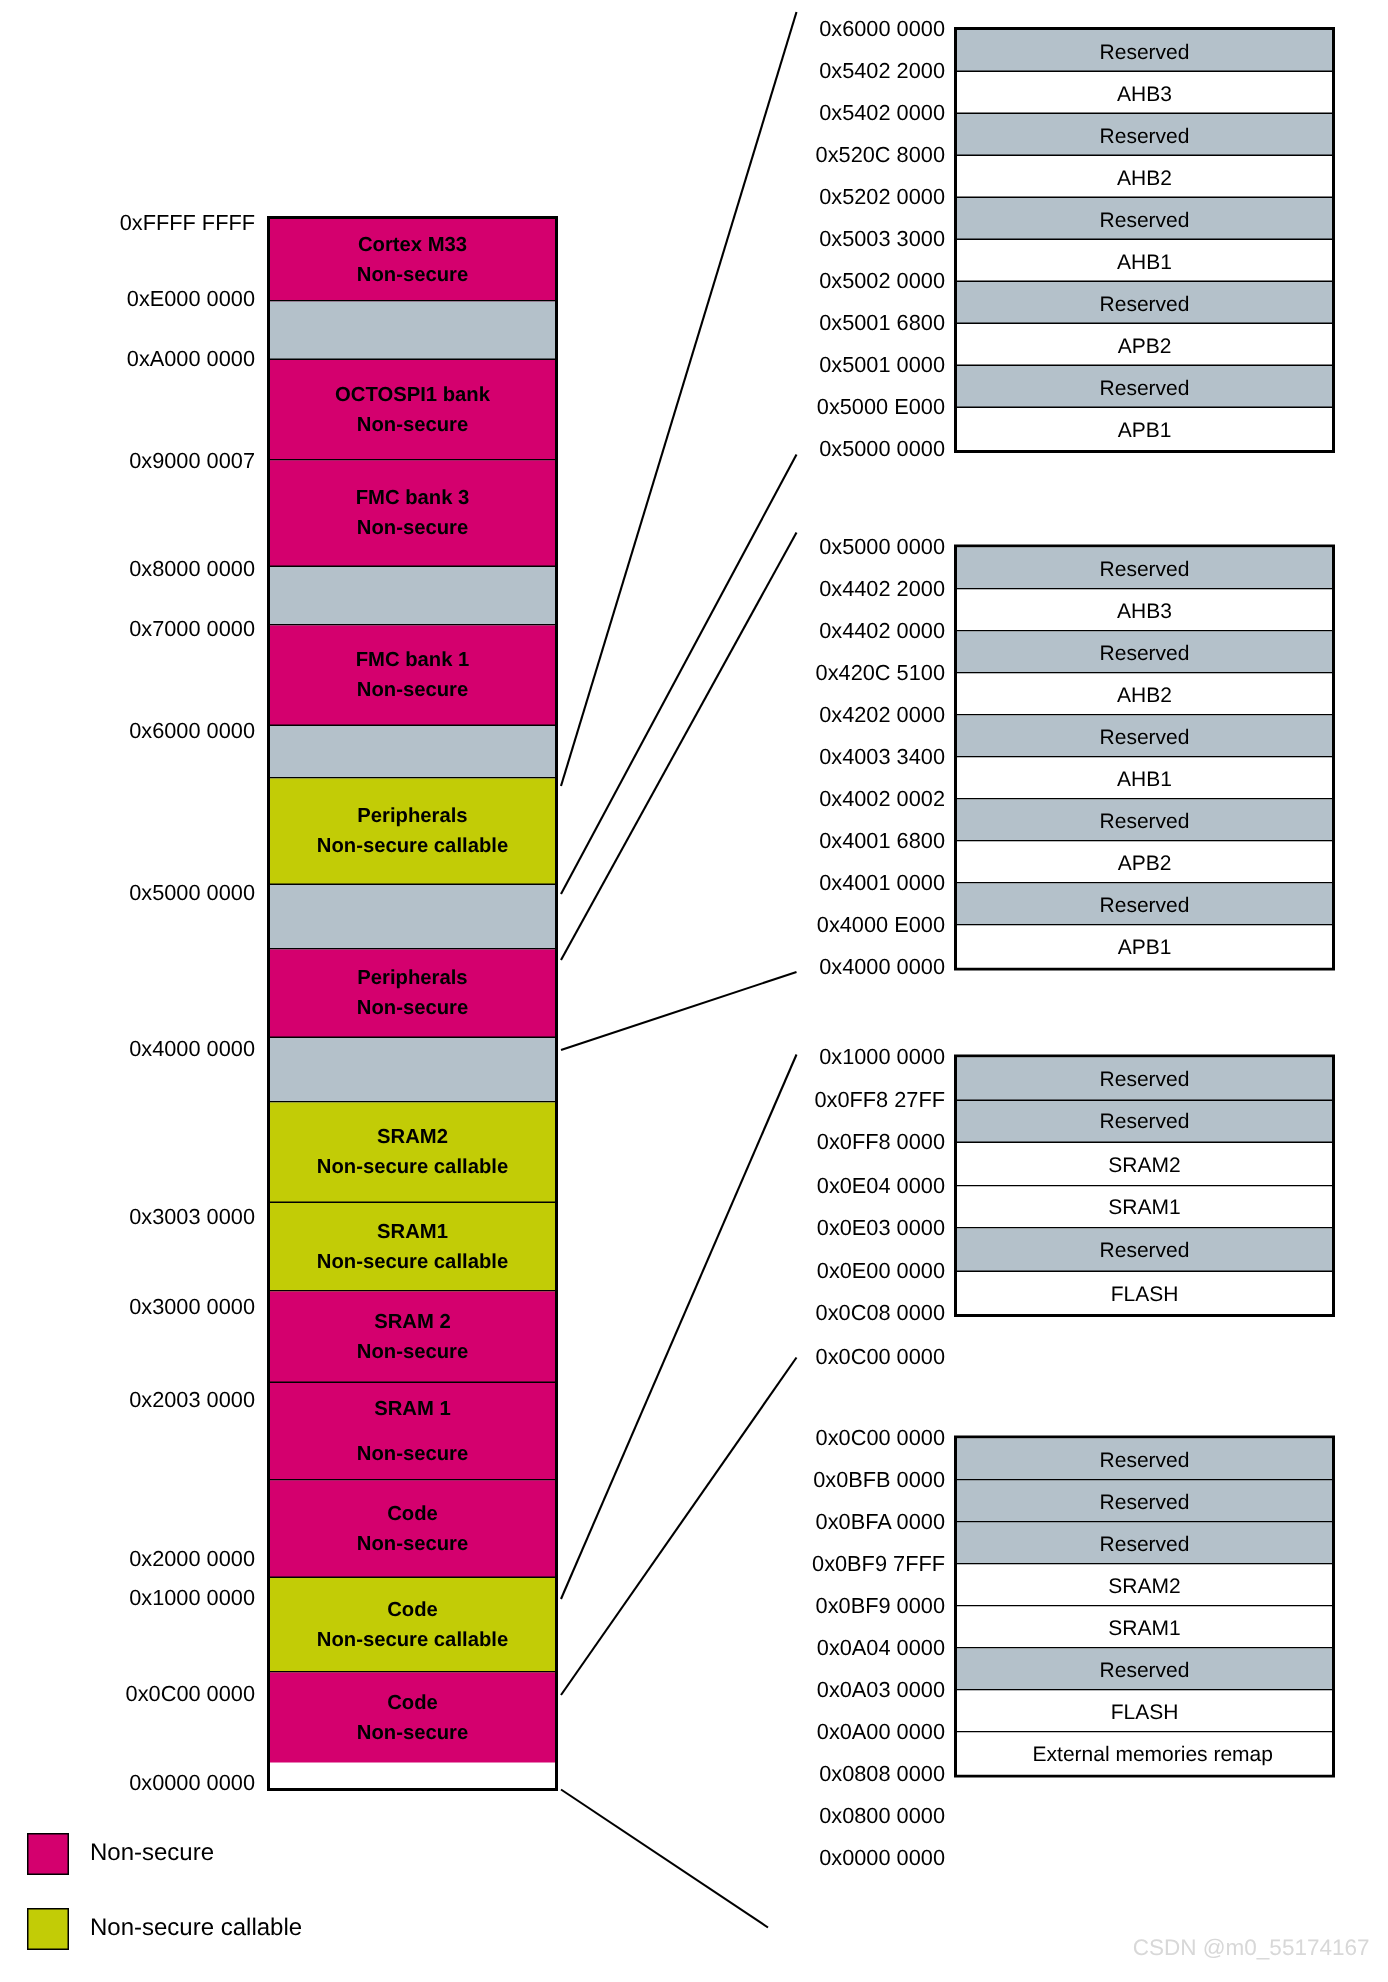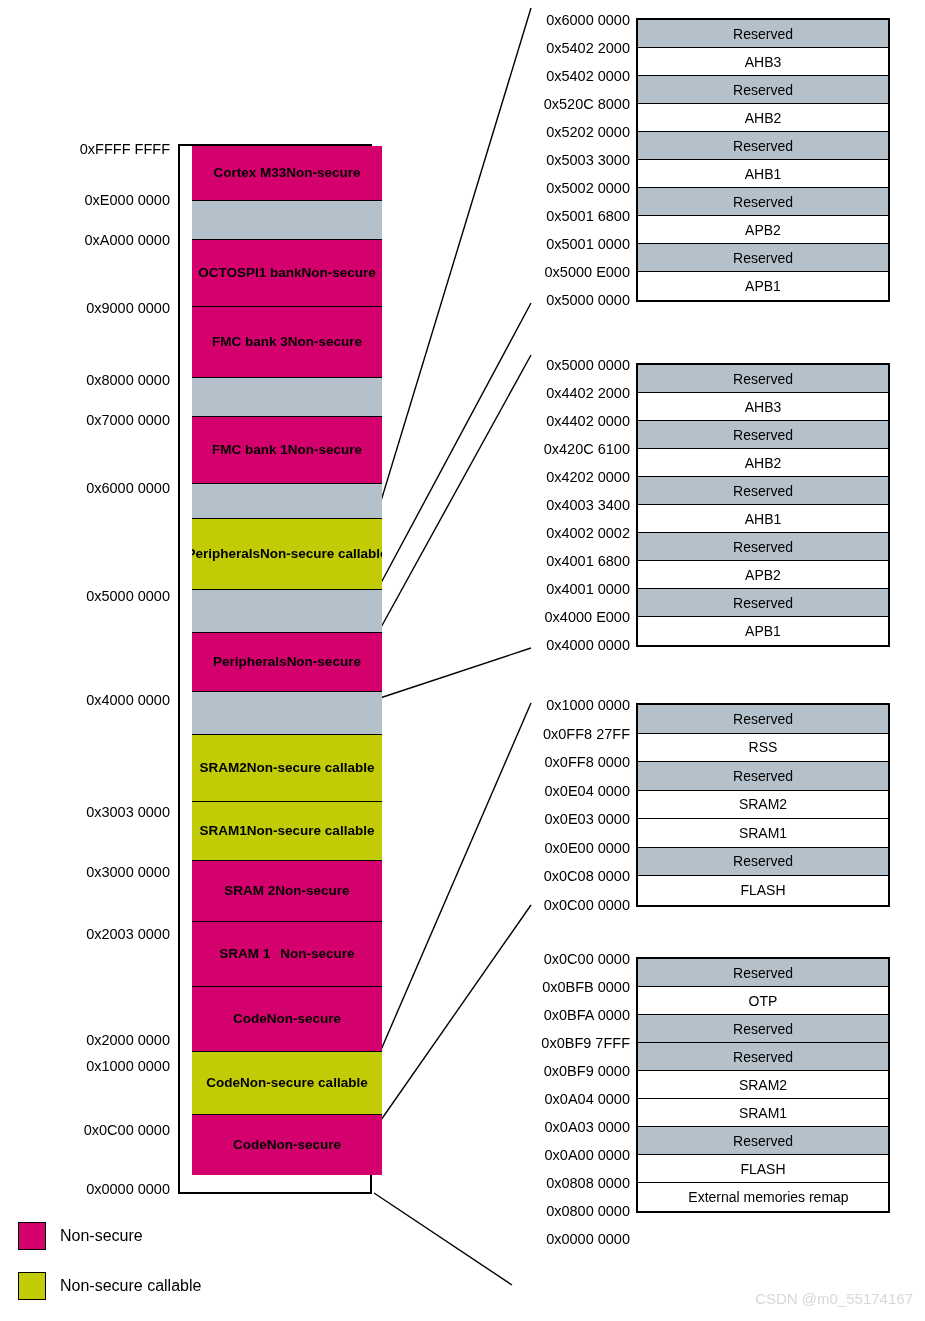--- a/index.html
+++ b/index.html
@@ -24,29 +24,28 @@
     width: 194px;
     height: 1050px;
     border: 2px solid #000000;
     box-sizing: border-box;
   }
   .mem-block {
     box-sizing: border-box;
     width: 100%;
     border-bottom: 1px solid #000000;
     display: flex;
-    flex-direction: row;
+    flex-direction: column;
     align-items: center;
     justify-content: center;
     text-align: center;
     font-weight: bold;
     font-size: 13.5px;
     line-height: 1.45;
     overflow: hidden;
-    margin-left: 12px;
   }
   .mem-block:last-child { border-bottom: none; }
   .mem-block .l1, .mem-block .l2 { display: block; white-space: nowrap; }
   .c-ns   { background: #D4006E; }
   .c-nsc  { background: #C2CC06; }
   .c-res  { background: #B4C1CA; }
 
   
   .addr-left {
     position: absolute;
@@ -224,21 +223,21 @@
     </div>
     <div class="mem-block c-ns" style="height: 60px;">
       <span class="l1">Code</span>
       <span class="l2">Non-secure</span>
     </div>
   </div>
 <div id="main-addrs">
     <div class="addr-left" style="top: 149px;">0xFFFF FFFF</div>
     <div class="addr-left" style="top: 200px;">0xE000 0000</div>
     <div class="addr-left" style="top: 240px;">0xA000 0000</div>
-    <div class="addr-left" style="top: 308px;">0x9000 0000</div>
+    <div class="addr-left" style="top: 308px;">0x9000 0007</div>
     <div class="addr-left" style="top: 380px;">0x8000 0000</div>
     <div class="addr-left" style="top: 420px;">0x7000 0000</div>
     <div class="addr-left" style="top: 488px;">0x6000 0000</div>
     <div class="addr-left" style="top: 596px;">0x5000 0000</div>
     <div class="addr-left" style="top: 700px;">0x4000 0000</div>
     <div class="addr-left" style="top: 812px;">0x3003 0000</div>
     <div class="addr-left" style="top: 872px; margin-left: 40px;">0x3000 0000</div>
     <div class="addr-left" style="top: 934px;">0x2003 0000</div>
     <div class="addr-left" style="top: 1040px;">0x2000 0000</div>
     <div class="addr-left" style="top: 1066px;">0x1000 0000</div>
@@ -321,35 +320,32 @@
         <span>Reserved</span>
       </div>
       <div class="drow" style="height: 28px;">
         <span>APB1</span>
       </div>
     </div>
     <div class="detail-addrs" style="top: 363px; height: 284px;">
       <span style="top: 2px;">0x5000 0000</span>
       <span style="top: 30px;">0x4402 2000</span>
       <span style="top: 58px;">0x4402 0000</span>
-      <span style="top: 86px;">0x420C 6100</span>
+      <span style="top: 86px;">0x420C 5100</span>
       <span style="top: 114px;">0x4202 0000</span>
       <span style="top: 142px;">0x4003 3400</span>
       <span style="top: 170px;">0x4002 0002</span>
       <span style="top: 198px;">0x4001 6800</span>
       <span style="top: 226px;">0x4001 0000</span>
       <span style="top: 254px;">0x4000 E000</span>
       <span style="top: 282px;">0x4000 0000</span>
     </div>
     <div class="detail-table" style="top: 703px;">
       <div class="drow res" style="height: 28.5px;">
         <span>Reserved</span>
-      </div>
-      <div class="drow" style="height: 28.5px;">
-        <span>RSS</span>
       </div>
       <div class="drow res" style="height: 28.5px;">
         <span>Reserved</span>
       </div>
       <div class="drow" style="height: 28.5px;">
         <span>SRAM2</span>
       </div>
       <div class="drow" style="height: 28.5px;">
         <span>SRAM1</span>
       </div>
@@ -366,23 +362,20 @@
       <span style="top: 59px;">0x0FF8 0000</span>
       <span style="top: 87.5px;">0x0E04 0000</span>
       <span style="top: 116px;">0x0E03 0000</span>
       <span style="top: 144.5px;">0x0E00 0000</span>
       <span style="top: 173px;">0x0C08 0000</span>
       <span style="top: 201.5px;">0x0C00 0000</span>
     </div>
     <div class="detail-table" style="top: 957px;">
       <div class="drow res" style="height: 28px;">
         <span>Reserved</span>
-      </div>
-      <div class="drow" style="height: 28px;">
-        <span>OTP</span>
       </div>
       <div class="drow res" style="height: 28px;">
         <span>Reserved</span>
       </div>
       <div class="drow res" style="height: 28px;">
         <span>Reserved</span>
       </div>
       <div class="drow" style="height: 28px;">
         <span>SRAM2</span>
       </div>

